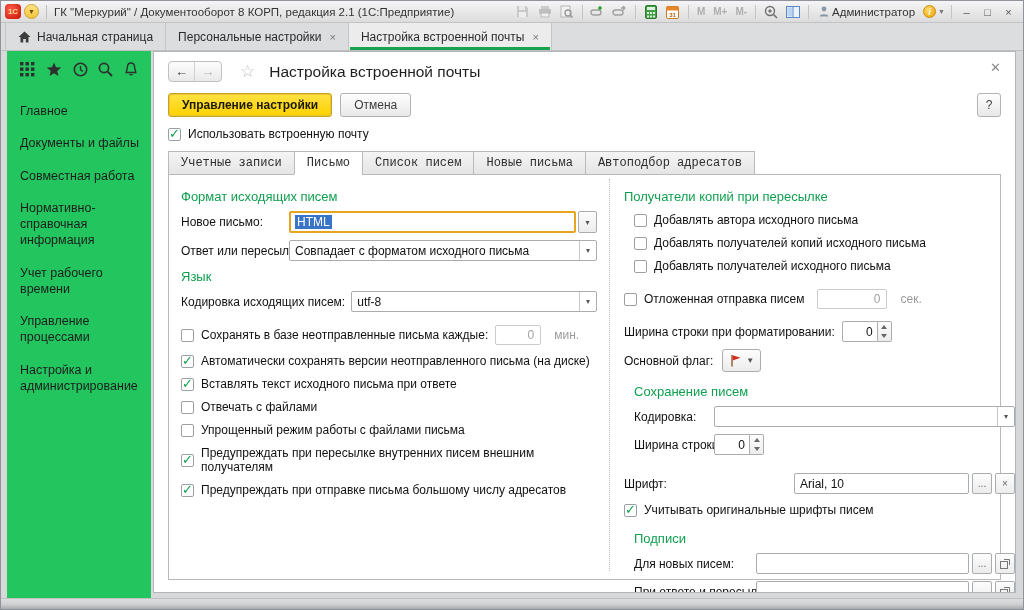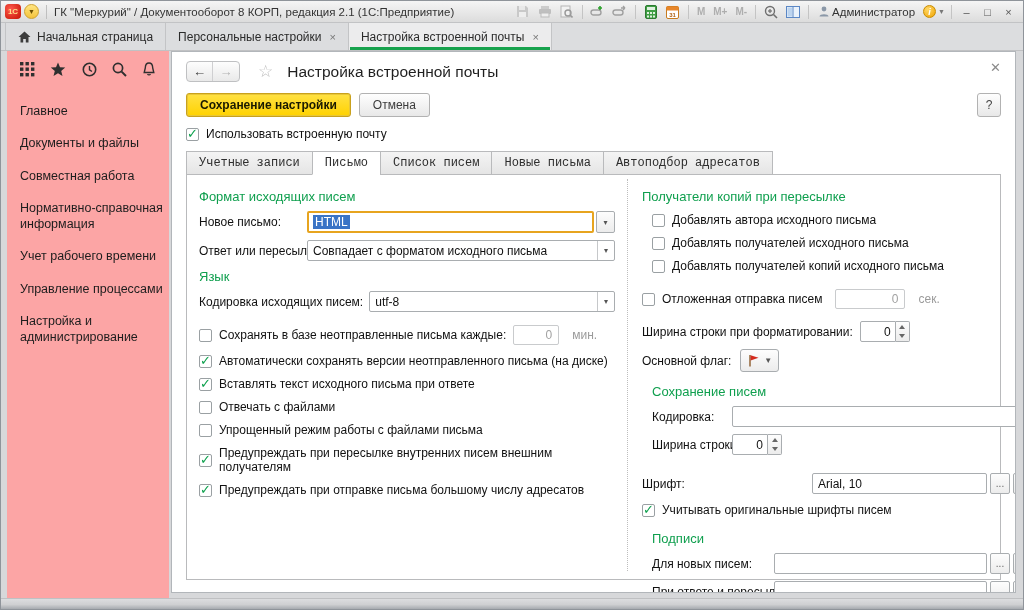--- a/index.html
+++ b/index.html
@@ -24,21 +24,21 @@
   
   .tabbar { height:28px; background:#dcdddf; display:flex; align-items:stretch; padding-left:4px; border-bottom:1px solid #c0c1c3; flex:0 0 auto; }
   .ws-tab { display:flex; align-items:center; gap:6px; padding:0 12px; font-size:12px; color:#2b2b2b; border-right:1px solid #c3c4c6; position:relative; background:#dcdddf; white-space:nowrap; }
   .ws-tab.first { border-left:1px solid #c3c4c6; }
   .ws-tab.active { background:#ececed; }
   .ws-tab.active::after { content:""; position:absolute; left:1px; right:1px; bottom:0; height:3px; background:#17a24d; }
   .tab-close { color:#777; font-size:11px; margin-left:2px; }
 
   
   .body-row { flex:1 1 auto; display:flex; background:#d7d8da; padding:0 7px 0 6px; overflow:hidden; }
-  .sidebar { width:162px; background:#fca5a5; flex:0 0 auto; display:flex; flex-direction:column; }
+  .sidebar { width:144px; background:#22c55e; flex:0 0 auto; display:flex; flex-direction:column; }
   .sb-icons { height:36px; display:flex; align-items:center; justify-content:space-between; padding:0 13px; }
   .sb-items { padding-top:8px; }
   .sb-item { padding:8px 6px 8px 13px; font-size:12.5px; color:#1d1d1d; line-height:1.3; cursor:default; }
 
   .main { flex:1 1 auto; background:#fff; border:1px solid #b2b6ba; margin:0 0 5px 2px; position:relative; display:flex; flex-direction:column; overflow:hidden; }
 
   .form-header { display:flex; align-items:center; padding:9px 12px 2px 14px; flex:0 0 auto; }
   .nav-btns { display:flex; border:1px solid #bfc0c2; border-radius:4px; overflow:hidden; background:linear-gradient(#fdfdfd,#e9e9e9); }
   .nav-btn { width:26px; height:19px; display:flex; align-items:center; justify-content:center; font-size:13px; }
   .nav-btn.back { color:#3a3a3a; border-right:1px solid #cfcfd1; }
@@ -271,21 +271,21 @@
         <div class="nav-btns">
           <div class="nav-btn back">←</div>
           <div class="nav-btn fwd">→</div>
         </div>
         <span class="fav-star">☆</span>
         <span class="form-title">Настройка встроенной почты</span>
         <span class="form-close">✕</span>
       </div>
 
       <div class="cmd-bar">
-        <button class="btn btn-save">Сохранение настройки</button>
+        <button class="btn btn-save">Управление настройки</button>
         <button class="btn">Отмена</button>
         <button class="btn btn-help">?</button>
       </div>
 
       <div class="use-mail">
         <div class="cb-row">
           <span class="cb checked"></span>
           <span class="lbl">Использовать встроенную почту</span>
         </div>
       </div>
@@ -368,25 +368,25 @@
 
           <div class="col-right">
             <div class="section" style="margin-top:8px;">Получатели копий при пересылке</div>
 
             <div class="cb-row" style="margin-left:10px;">
               <span class="cb"></span>
               <span class="lbl">Добавлять автора исходного письма</span>
             </div>
             <div class="cb-row" style="margin-left:10px;">
               <span class="cb"></span>
+              <span class="lbl">Добавлять получателей копий исходного письма</span>
+            </div>
+            <div class="cb-row" style="margin-left:10px;">
+              <span class="cb"></span>
               <span class="lbl">Добавлять получателей исходного письма</span>
-            </div>
-            <div class="cb-row" style="margin-left:10px;">
-              <span class="cb"></span>
-              <span class="lbl">Добавлять получателей копий исходного письма</span>
             </div>
 
             <div class="cb-row" style="margin-top:16px;">
               <span class="cb"></span>
               <span class="lbl">Отложенная отправка писем</span>
               <span class="num-dis" style="width:70px;margin-left:6px;">0</span>
               <span class="unit">сек.</span>
             </div>
 
             <div class="row" style="margin-top:12px;">

